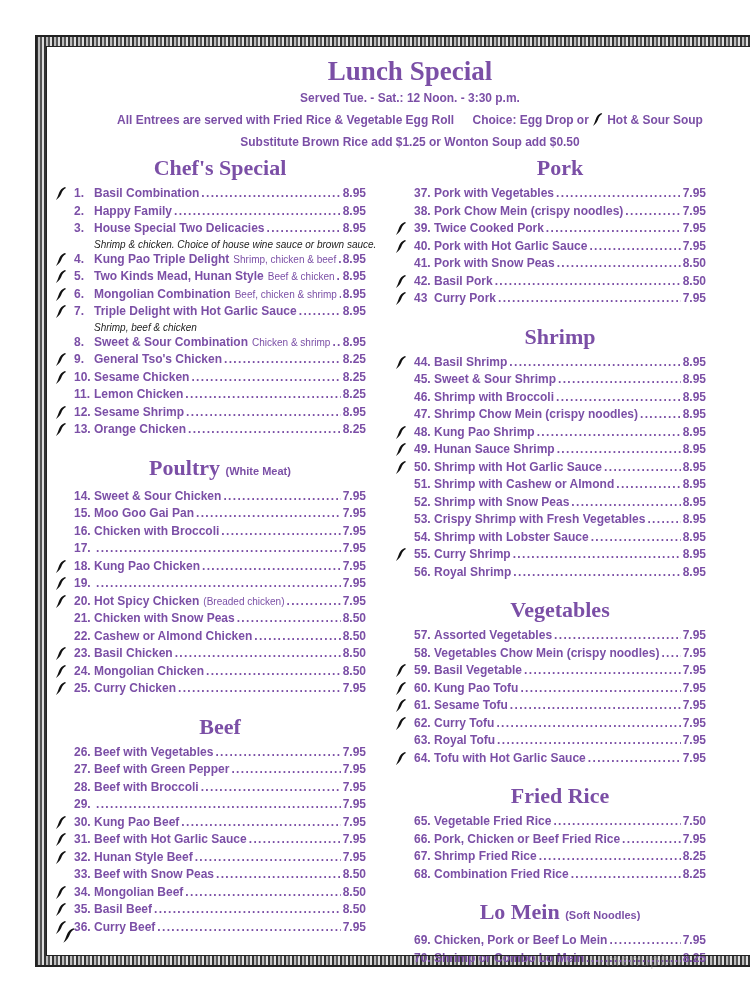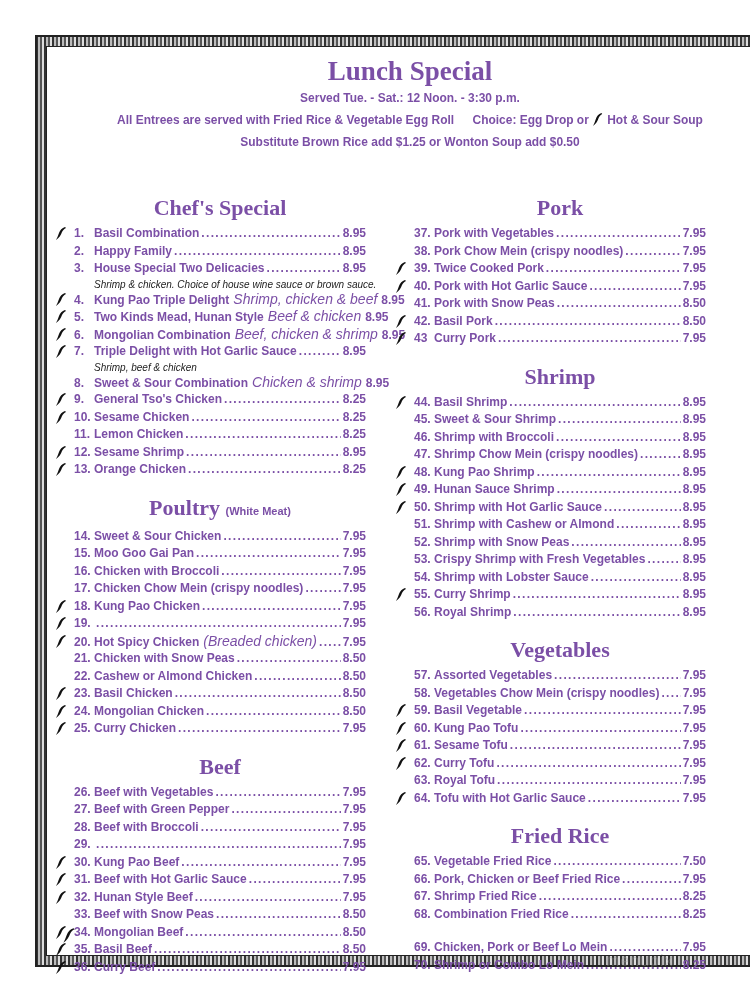--- a/index.html
+++ b/index.html
@@ -7,29 +7,29 @@
   .frame { position:absolute; left:36px; top:36px; width:748px; height:930px; box-sizing:border-box;
     border:10px solid transparent;
     background:
       linear-gradient(#fff,#fff) padding-box,
       repeating-linear-gradient(90deg, #333 0 2px, #bbb 2px 4px, #555 4px 6px, #ddd 6px 8px) border-box;
     outline:1px solid #222; }
   .frame::before { content:""; position:absolute; inset:-10px; border:1px solid #222; pointer-events:none; }
   .frame::after { content:""; position:absolute; inset:0; border:1px solid #222; pointer-events:none; }
   .title { position:absolute; left:0; right:0; top:12px; text-align:center; font-family:"Liberation Serif", serif; font-weight:bold; font-size:27px; color:#7b4fa6; line-height:1; }
   .sub { position:absolute; left:0; right:0; text-align:center; font-weight:bold; font-size:13px; color:#7b4fa6; transform:scaleX(0.92); }
-  .col { position:absolute; top:100px; width:292px;margin-top:40px; }
+  .col { position:absolute; top:100px; width:292px; }
   .col.left { left:28px; }
   .col.right { left:368px; }
   .sec-title { text-align:center; font-family:"Liberation Serif", serif; font-weight:bold; font-size:22px; color:#7b4fa6; margin:0 0 4px 0; line-height:26px; }
   .sec-title .note { font-family:"Liberation Sans", sans-serif; font-size:11px; }
   .item { position:relative; display:flex; align-items:baseline; font-weight:bold; font-size:12px; color:#7b4fa6; height:17.5px; line-height:17.5px; white-space:nowrap; transform-origin:left; }
   .item .num { width:20px; flex:none; }
   .item .name { flex:none; }
-  .item .desc { font-weight:normal; font-style:italic; font-size:14px; margin-left:4px; flex:none; }
+  .item .desc { font-weight:normal; font-size:10px; margin-left:4px; flex:none; }
   .item .dots { flex:1; overflow:hidden; margin:0 2px; letter-spacing:2px; }
   .item .dots::before { content:". . . . . . . . . . . . . . . . . . . . . . . . . . . . . . . . . . . . . . . . . . . . . . . . . . . . . . ."; letter-spacing:-1px; }
   .item .price { flex:none; }
   .pepper { position:absolute; left:-19px; top:1px; width:12px; height:15px; }
   .subnote { font-style:italic; font-size:10px; color:#222; height:13px; line-height:13px; padding-left:20px; white-space:nowrap; }
   .gap { height:16px; }
   .footer { position:absolute; left:16px; bottom:12px; font-weight:bold; font-size:13px; color:#7b4fa6; display:flex; align-items:center; gap:4px; }
   .watermark { position:absolute; left:560px; top:906px; font-size:16px; color:rgba(150,150,150,0.35); letter-spacing:1px; }
 </style>
 </head>
@@ -180,21 +180,20 @@
           <span class="price">7.95</span>
         </div>
         <div class="item">
           <span class="num">16.</span>
           <span class="name">Chicken with Broccoli</span>
           <span class="dots"></span>
           <span class="price">7.95</span>
         </div>
         <div class="item">
           <span class="num">17.</span>
-          <span class="name">Chicken Chow Mein (crispy noodles)</span>
           <span class="dots"></span>
           <span class="price">7.95</span>
         </div>
         <div class="item">
           <svg class="pepper" viewBox="0 0 12 15">
             <path d="M10 1 C7 2 5 4 4 7 C3 10 2 12 1 14 C4 12 6 9 7 6 C8 4 9 3 11 2 Z" fill="#111"></path>
           </svg>
           <span class="num">18.</span>
           <span class="name">Kung Pao Chicken</span>
           <span class="dots"></span>
@@ -592,20 +591,21 @@
         </div>
         <div class="item">
           <span class="num">68.</span>
           <span class="name">Combination Fried Rice</span>
           <span class="dots"></span>
           <span class="price">8.25</span>
         </div>
       </div>
     <div class="gap"></div>
     <div>
+        <div class="sec-title"><span>Lo Mein</span> <span class="note">(Soft Noodles)</span></div>
         <div class="item">
           <span class="num">69.</span>
           <span class="name">Chicken, Pork or Beef Lo Mein</span>
           <span class="dots"></span>
           <span class="price">7.95</span>
         </div>
         <div class="item">
           <span class="num">70.</span>
           <span class="name">Shrimp or Combo Lo Mein</span>
           <span class="dots"></span>

